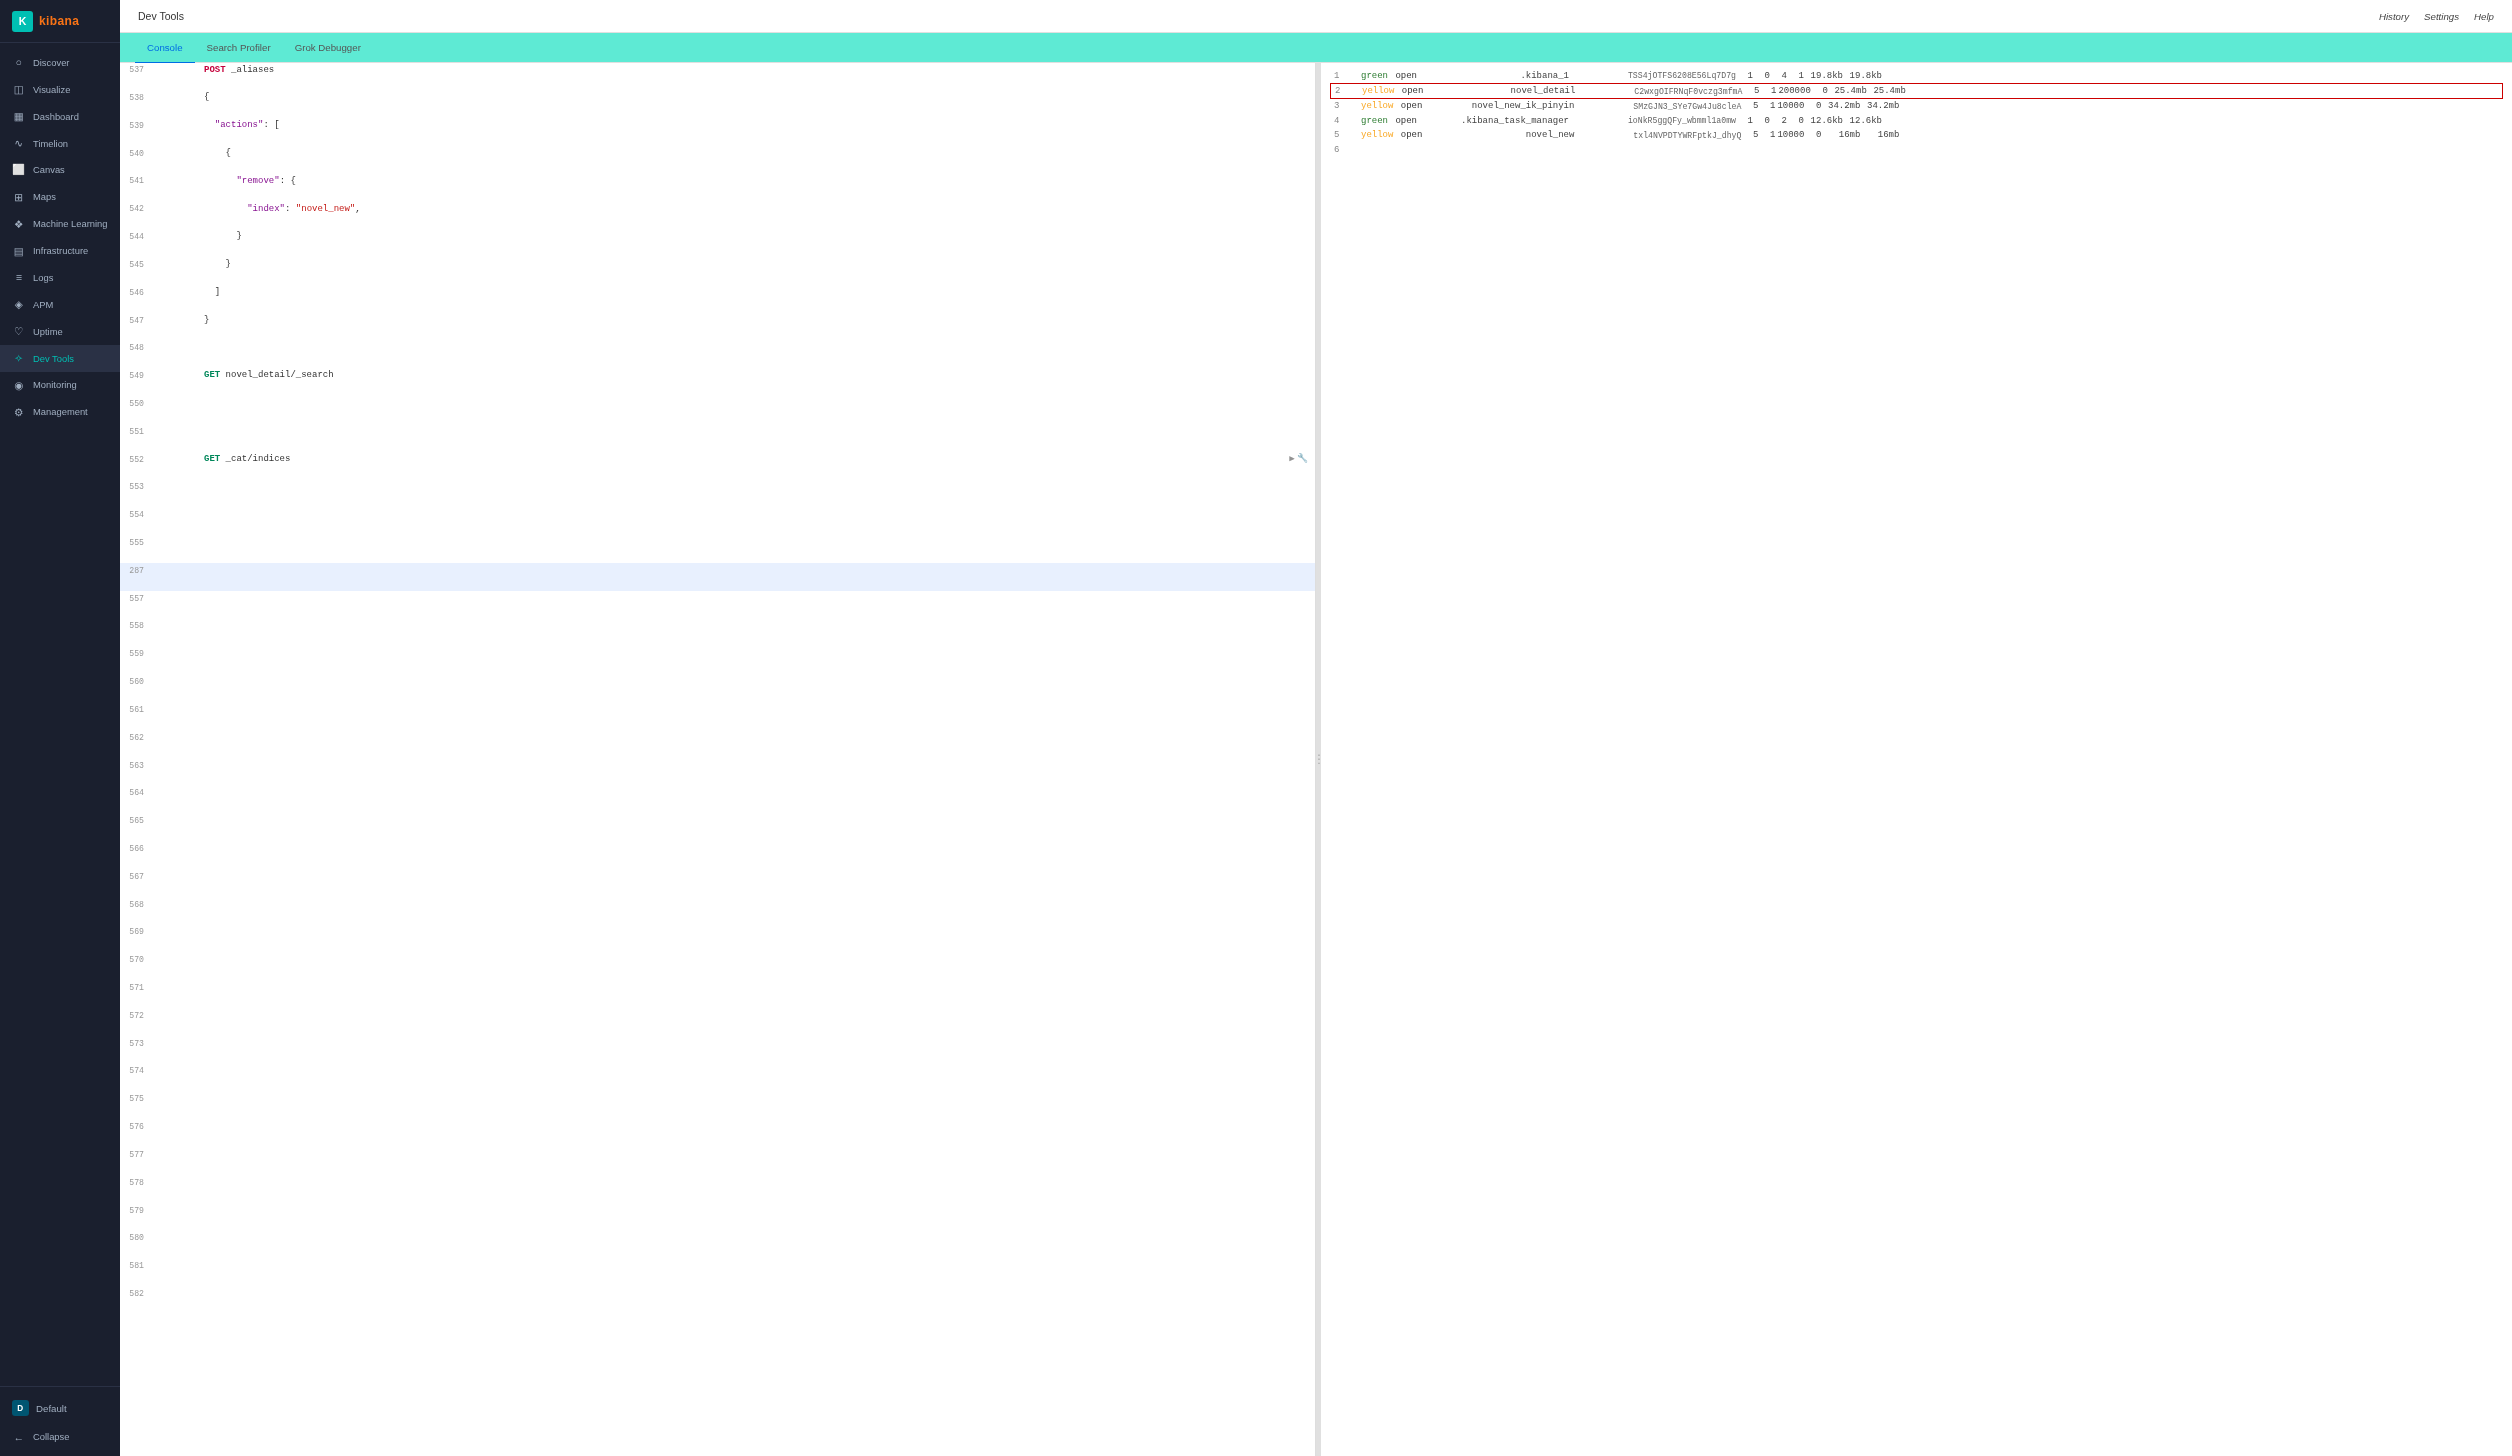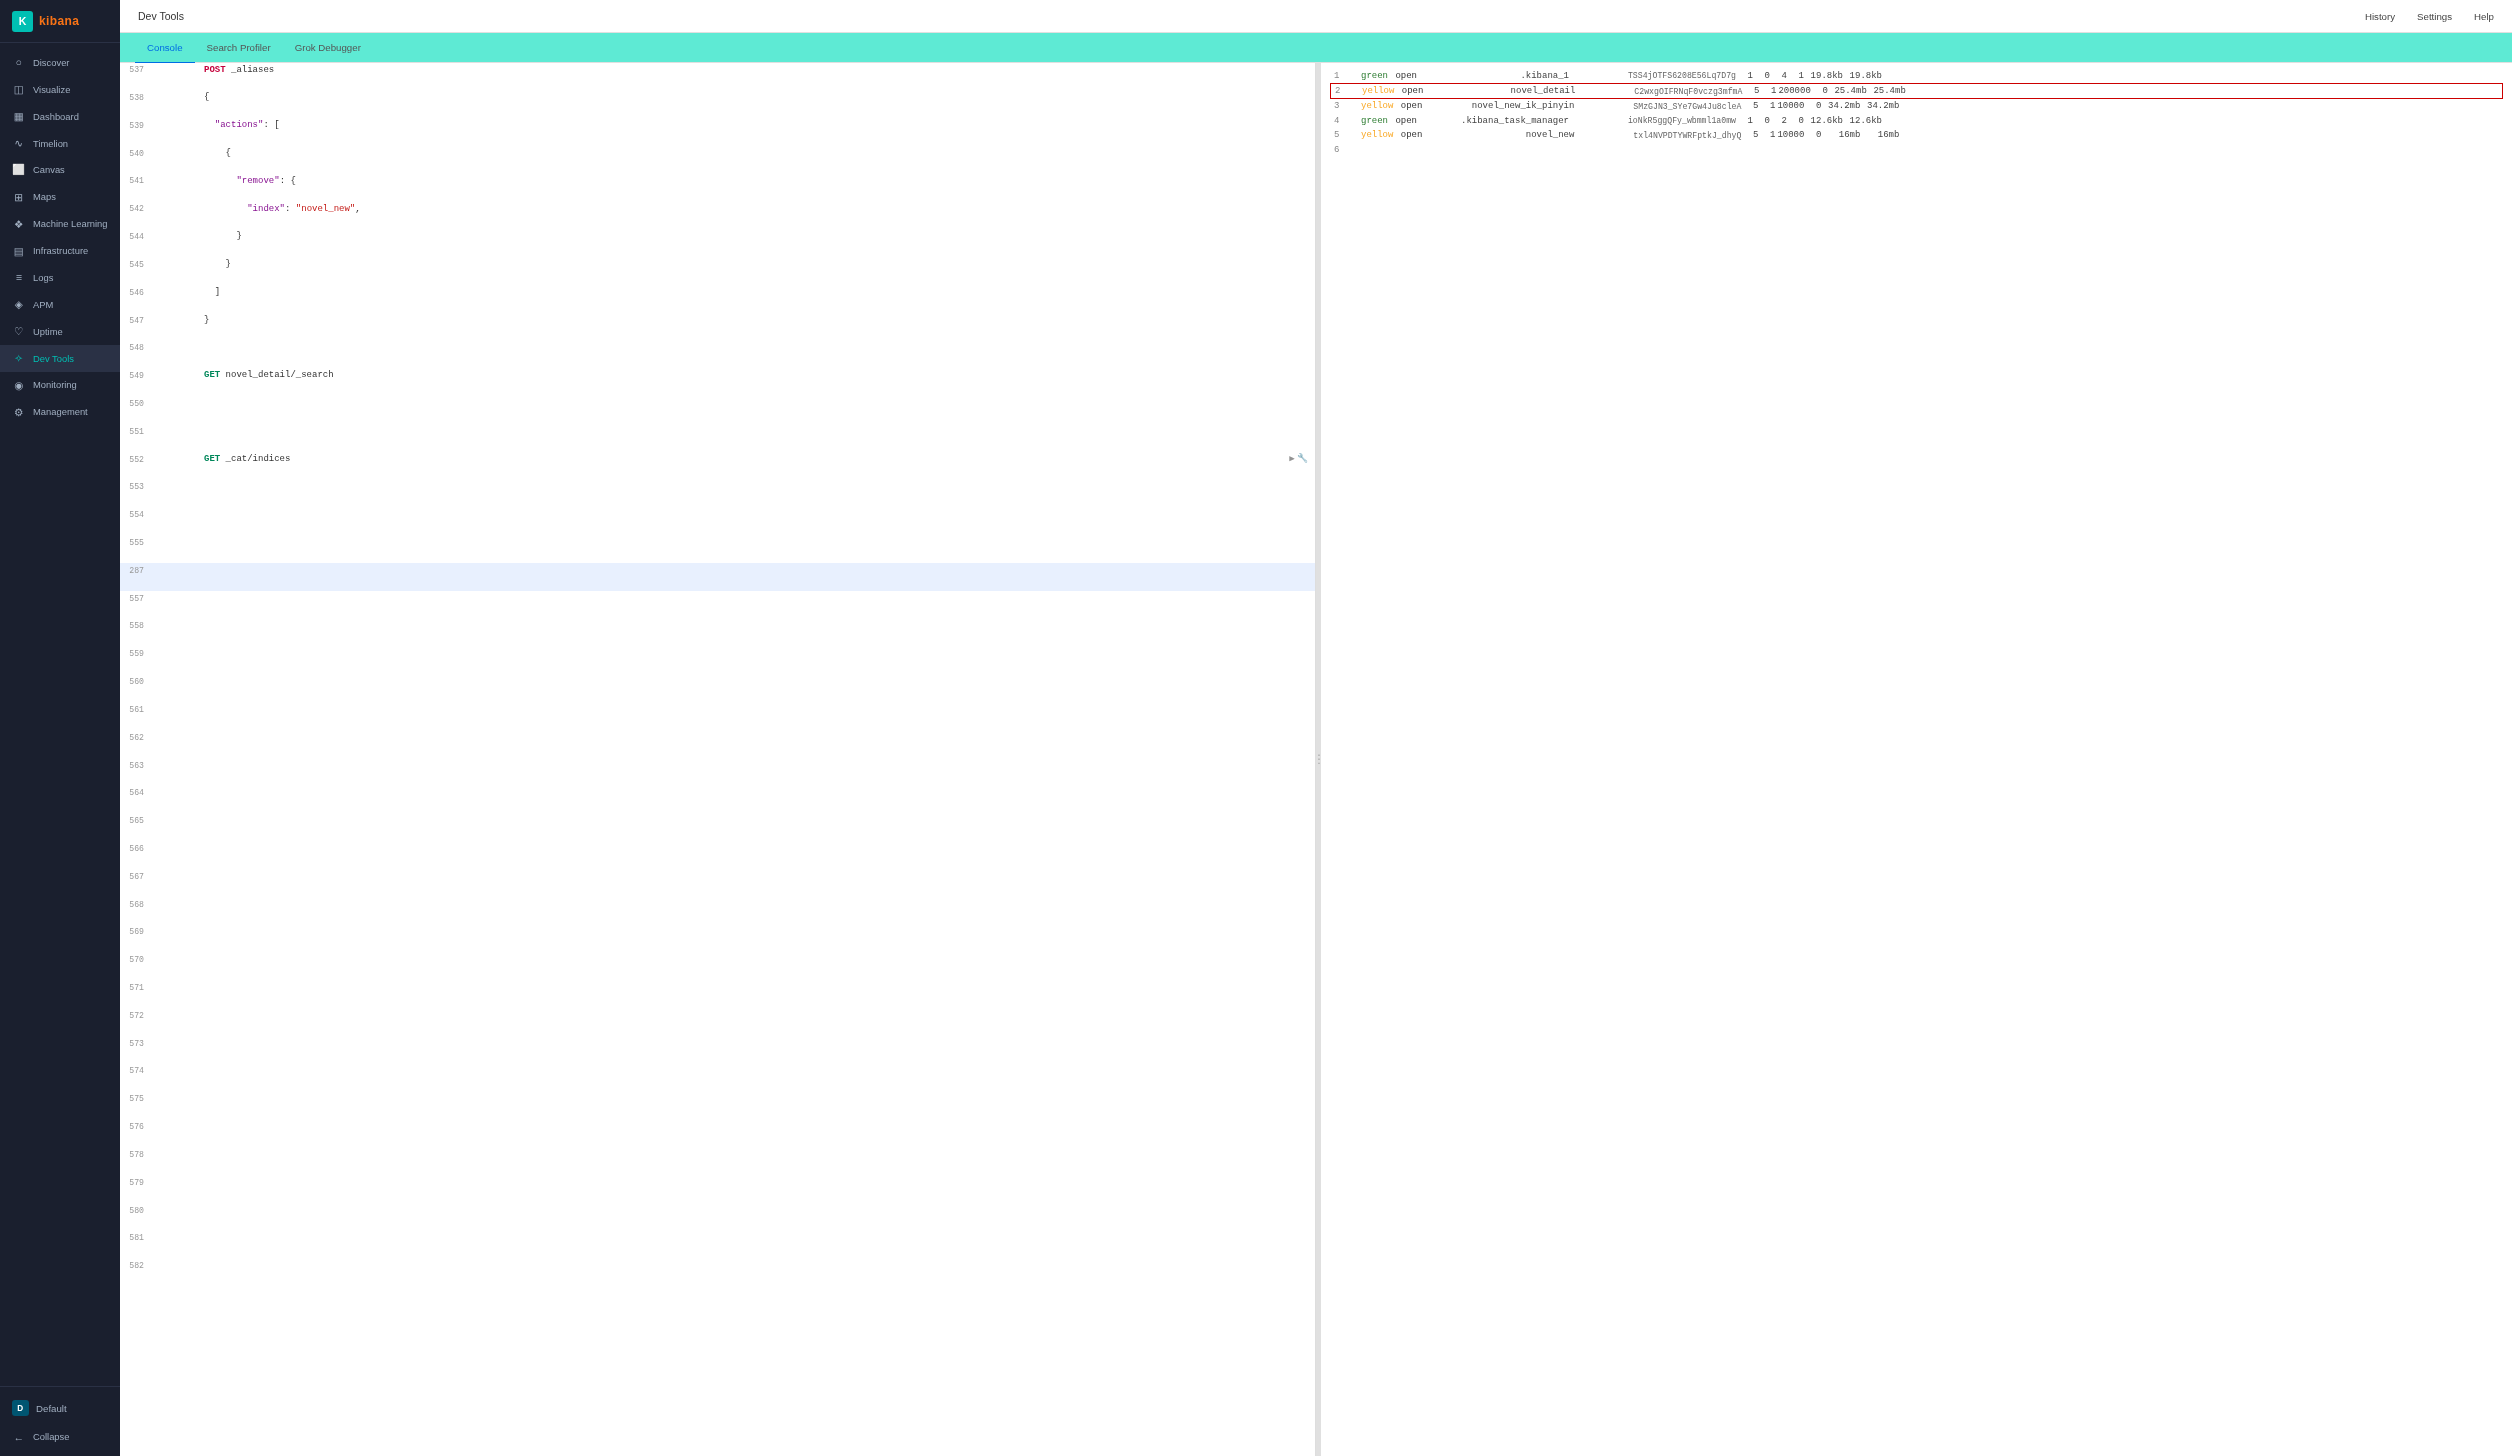--- a/index.html
+++ b/index.html
@@ -108,21 +108,22 @@
       border-bottom: 0.7px solid #e0e0e0;
       flex-shrink: 0;
     }
     .topbar-title {
       font-size: 10.5px;
       color: #333;
       font-weight: 500;
     }
     .topbar-actions {
       display: flex;
-      gap: 22px;
+      gap: 15px;
+      font-style: italic;
     }
     .topbar-link {
       color: #444;
       font-size: 9.7px;
       cursor: pointer;
       text-decoration: none;
     }
 
     
     .tabs-bar {
@@ -527,20 +528,24 @@
           <div class="code-line">
             <span class="line-number">574</span>
             <span class="line-content"></span>
           </div>
           <div class="code-line">
             <span class="line-number">575</span>
             <span class="line-content"></span>
           </div>
           <div class="code-line">
             <span class="line-number">576</span>
+            <span class="line-content"></span>
+          </div>
+          <div class="code-line">
+            <span class="line-number">577</span>
             <span class="line-content"></span>
           </div>
           <div class="code-line">
             <span class="line-number">578</span>
             <span class="line-content"></span>
           </div>
           <div class="code-line">
             <span class="line-number">579</span>
             <span class="line-content"></span>
           </div>

